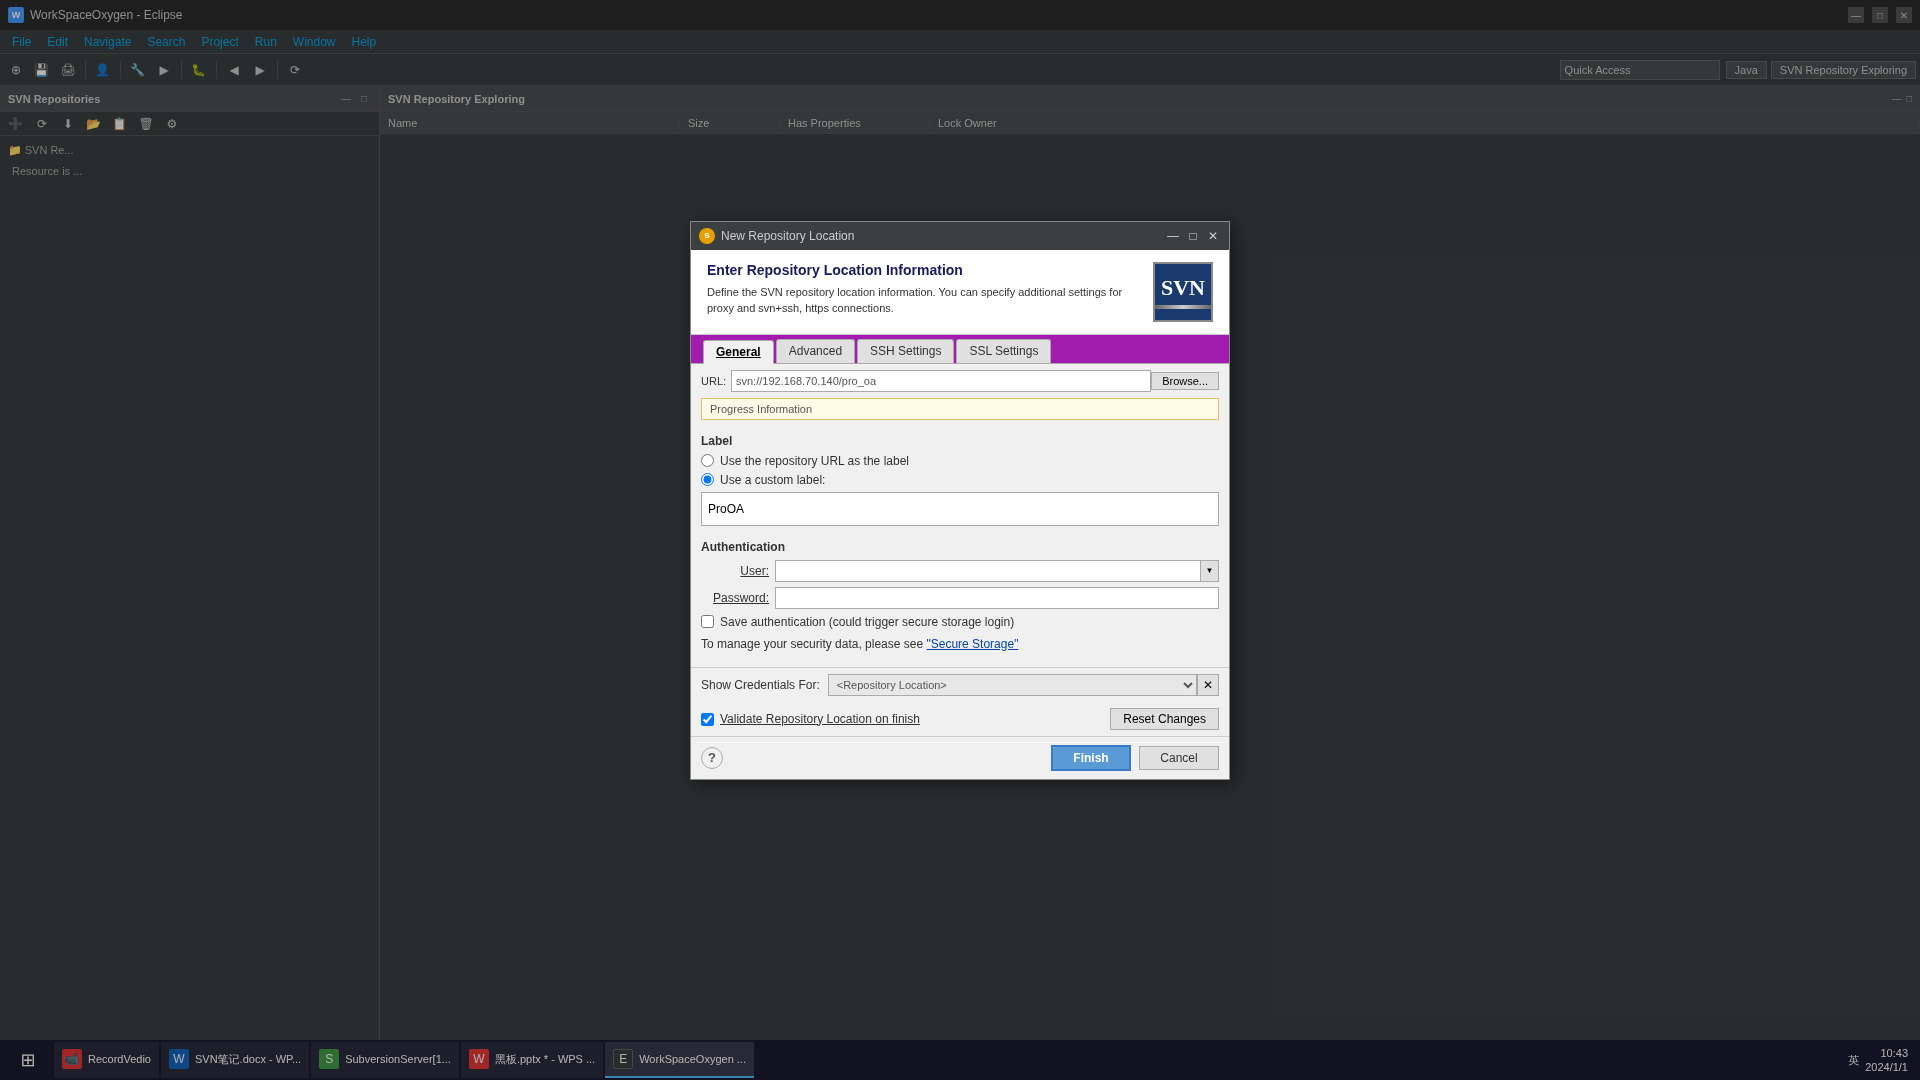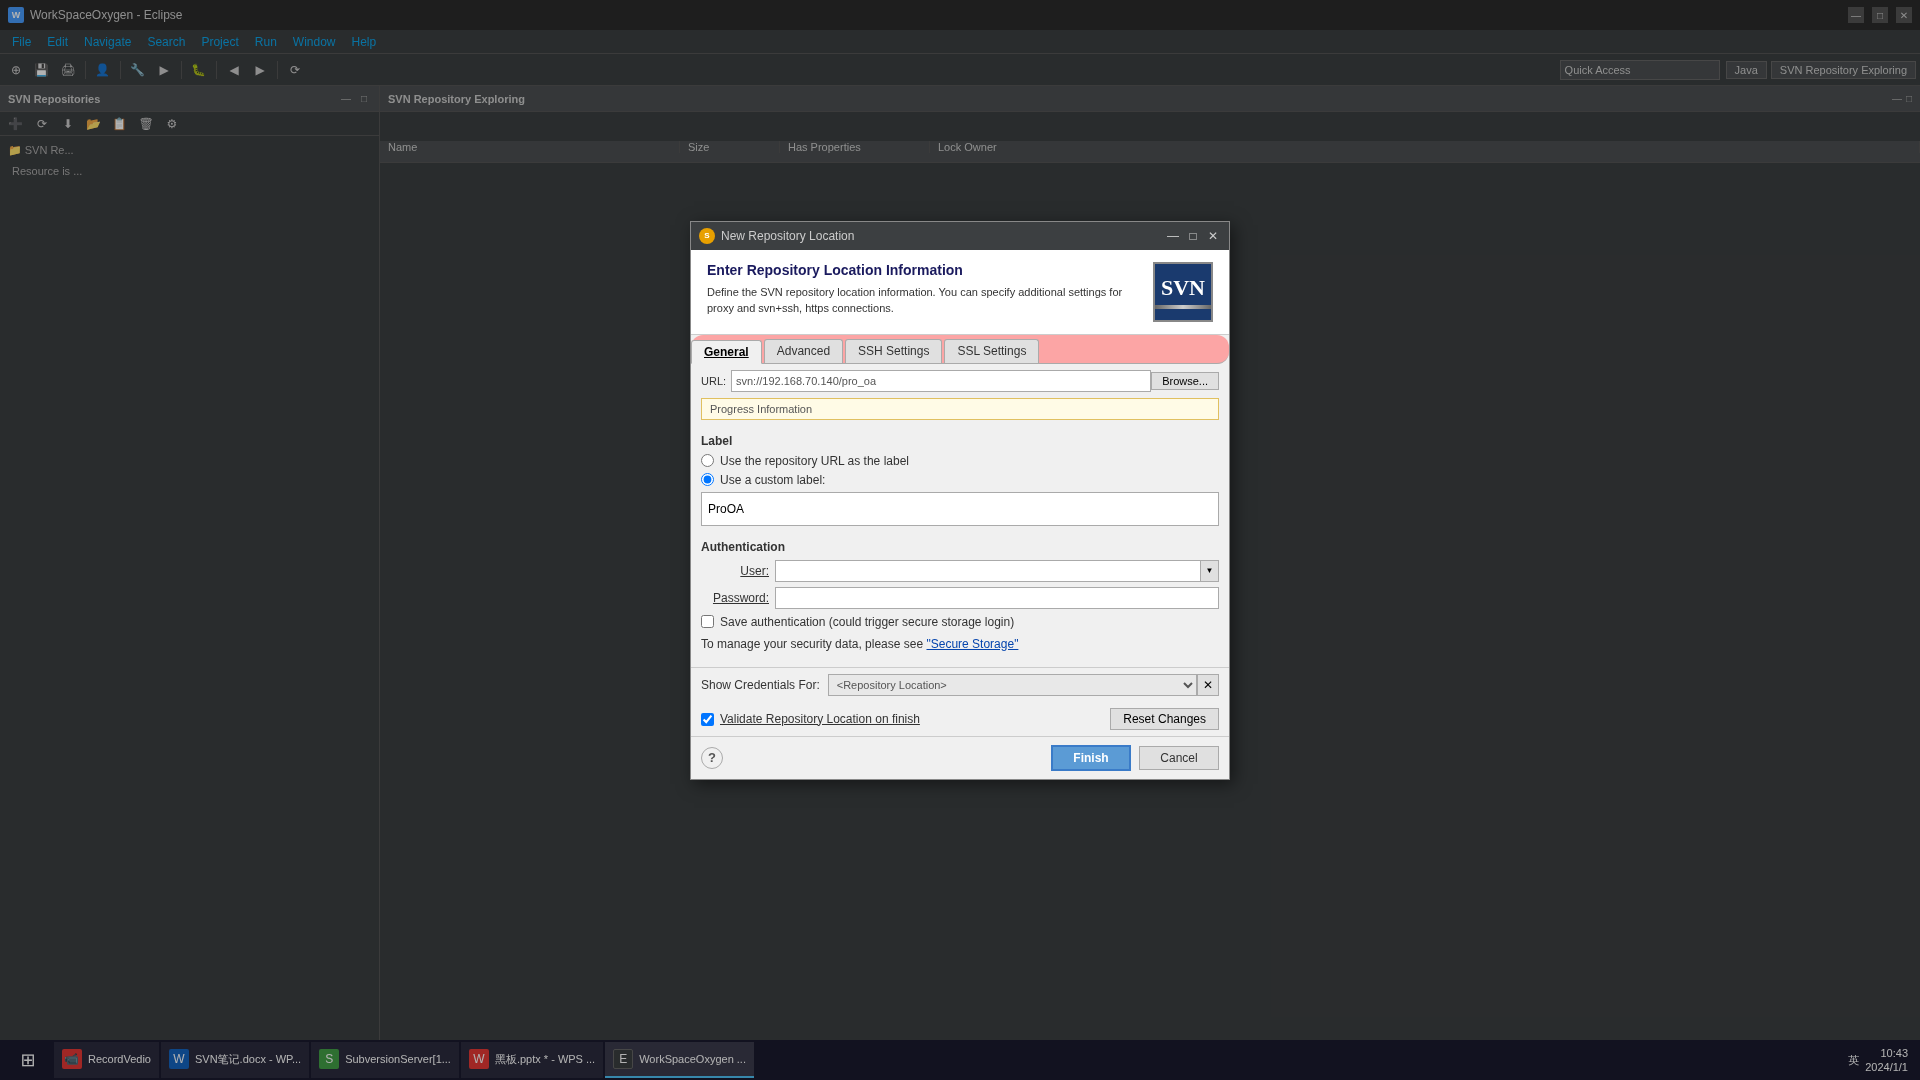--- a/index.html
+++ b/index.html
@@ -196,22 +196,21 @@
       background: #3c3f41;
       display: flex;
       flex-direction: column;
     }
 
     .table-header {
       display: flex;
       background: #4c5052;
       border-bottom: 1px solid #555;
       height: 22px;
-      align-items: flex-start;
-      margin-top: 29px;
+      align-items: center;
     }
     .table-col {
       padding: 0 8px;
       color: #ccc;
       font-size: 11px;
       border-right: 1px solid #555;
     }
     .col-name { width: 300px; }
     .col-size { width: 100px; }
     .col-has-props { width: 150px; }
@@ -325,24 +324,23 @@
 
     
     .dialog-body {
       padding: 0;
       background: #f0f0f0;
     }
 
     
     .tabs {
       display: flex;
-      background: #fca5a5;
+      background: #a21caf;
       border-bottom: 1px solid #aaa;
-      padding: 4px 0 0;
-      border-radius: 12px;
+      padding: 4px 12px 0;
     }
     .tab {
       padding: 4px 12px;
       cursor: pointer;
       font-size: 12px;
       color: #333;
       border: 1px solid #aaa;
       border-bottom: none;
       background: #e0e0e0;
       margin-right: 2px;

